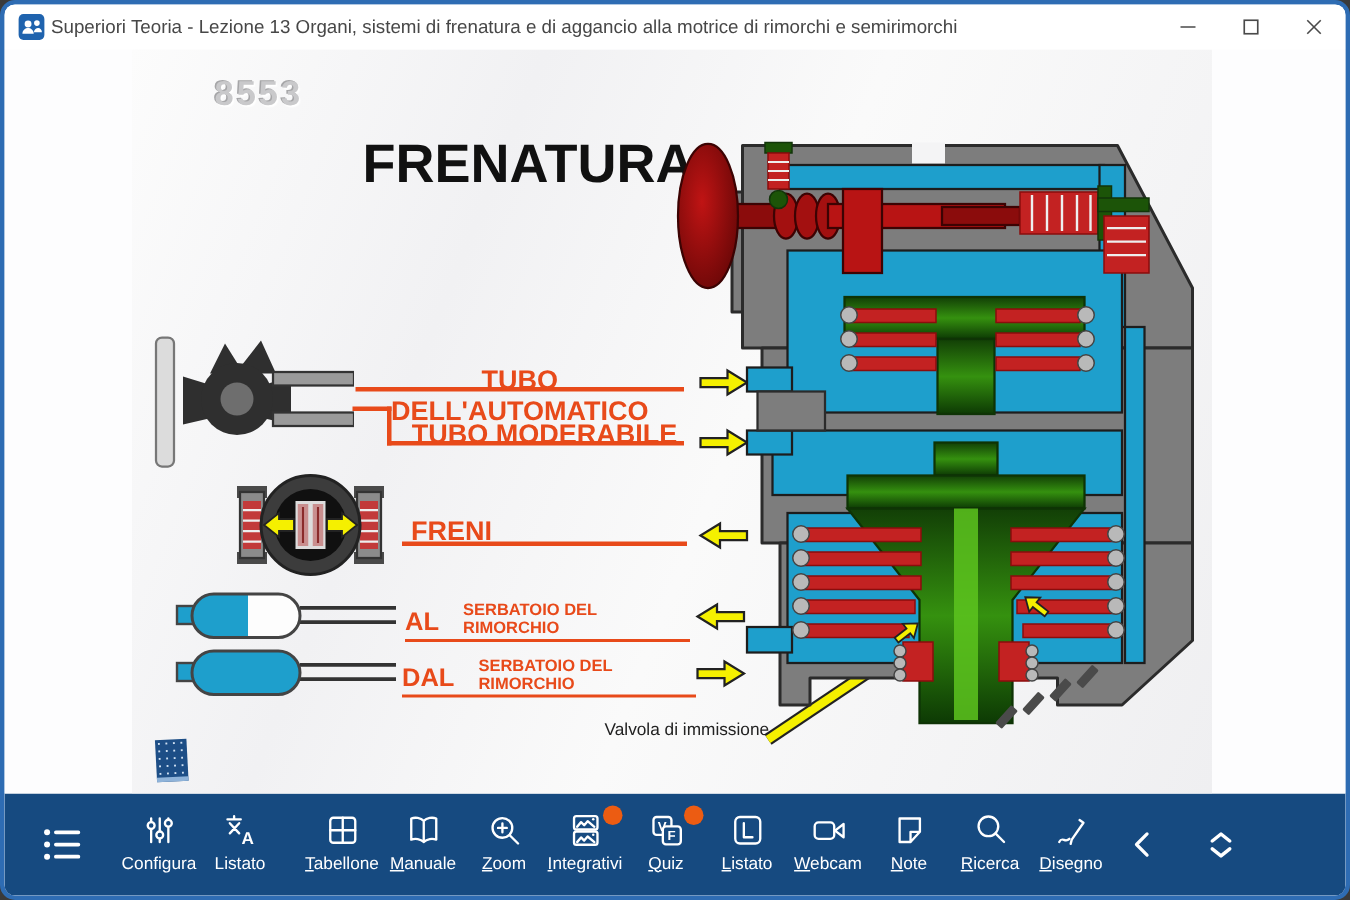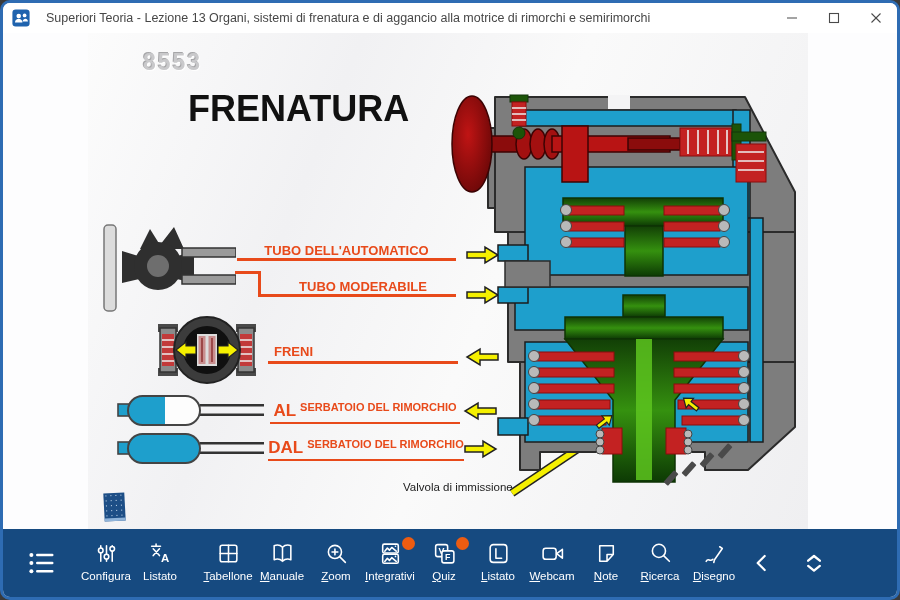--- a/index.html
+++ b/index.html
@@ -1,37 +1,37 @@
 <!DOCTYPE html>
 <html><head>
 <meta charset="utf-8">
 <style>
   html,body{margin:0;padding:0;background:#3a3a3a;font-family:"Liberation Sans",sans-serif;}
   .win{position:relative;width:900px;height:600px;box-sizing:border-box;border:3px solid #2e6cb3;
        border-radius:10px;overflow:hidden;background:#fdfdfe;}
   
-  .titlebar{height:30px;background:#ffffff;display:flex;align-items:center;padding-left:9px;gap:16px;}
+  .titlebar{height:30px;background:#ffffff;display:flex;align-items:center;padding-left:9px;gap:4px;}
   .appicon{width:18px;height:18px;flex:0 0 auto;}
   .wtitle{font-size:12.5px;color:#474747;white-space:nowrap;overflow:hidden;flex:1;}
   .wctrls{display:flex;height:30px;}
   .wc{width:42px;height:30px;display:flex;align-items:center;justify-content:center;cursor:pointer;}
   .wc svg{stroke:#4a4a4a;stroke-width:1.1;fill:none;}
   
   .content{position:relative;height:496px;background:#fdfdfe;overflow:hidden;}
   .slide{position:absolute;left:85px;top:0;width:720px;height:496px;
          background:linear-gradient(112deg,#fcfcfc 0%,#f1f1f3 30%,#fafafa 55%,#efeff1 100%);}
   .abs{position:absolute;}
   .code{left:15px;top:16px;font-size:23px;font-weight:bold;letter-spacing:2px;color:#c9c9cb;
         text-shadow:-1px -1px 0 #a6a6a8,1px 1px 1px #ffffff;margin-left:40px;}
-  .heading{left:100px;top:56px;width:275px;text-align:left;color:#111;font-weight:bold;line-height:1.1;}
+  .heading{left:100px;top:56px;width:275px;text-align:right;color:#111;font-weight:bold;line-height:1.1;}
   .heading .h1{font-size:36px;display:block;}
   .heading .h2{font-size:31px;display:block;}
-  .cl{color:#e84a1a;font-weight:bold;font-size:13px;text-align:center;}
+  .cl{color:#e84a1a;font-weight:bold;font-size:18px;text-align:center;}
   .oline{background:#e84a1a;}
-  .cl-underlined{border-bottom:2.5px solid #e84a1a;padding-bottom:1px;display:flex;align-items:flex-start;justify-content:center;gap:4px;color:#e84a1a;font-weight:bold;}
+  .cl-underlined{border-bottom:2.5px solid #e84a1a;padding-bottom:1px;display:flex;align-items:flex-end;justify-content:center;gap:16px;color:#e84a1a;font-weight:bold;}
   .cl-underlined .big{font-size:17px;}
   .cl-underlined .small{font-size:11px;}
   .plain-label{font-size:11.5px;color:#222;}
   
   .toolbar{height:68px;background:#164a80;display:flex;align-items:center;padding:0 6px 0 8px;}
   .tb-btn{position:relative;display:flex;flex-direction:column;align-items:center;justify-content:flex-end;
           min-width:46px;padding:5px 4px 9px;color:#fff;cursor:pointer;}
   .tb-btn svg{stroke:#fff;stroke-width:1.5;fill:none;stroke-linecap:round;stroke-linejoin:round;}
   .tb-lbl{display:block;font-size:11.5px;margin-top:4px;white-space:nowrap;}
   .uf::first-letter{text-decoration:underline;}

